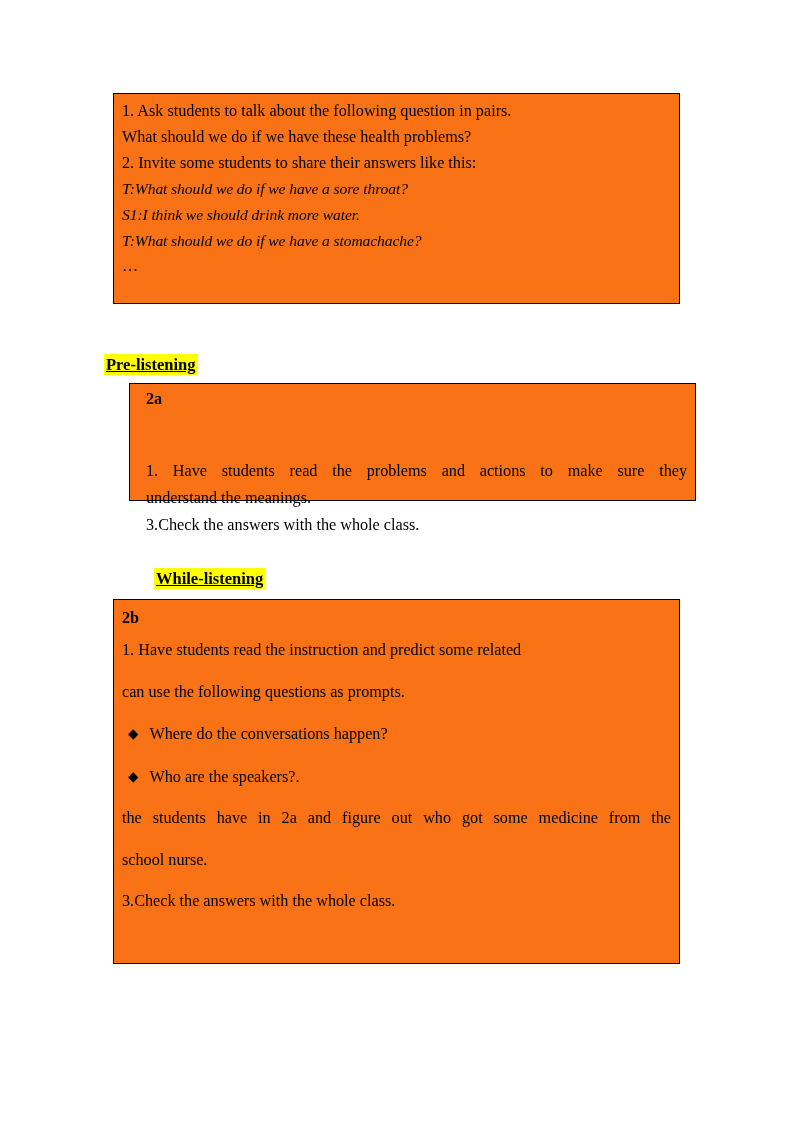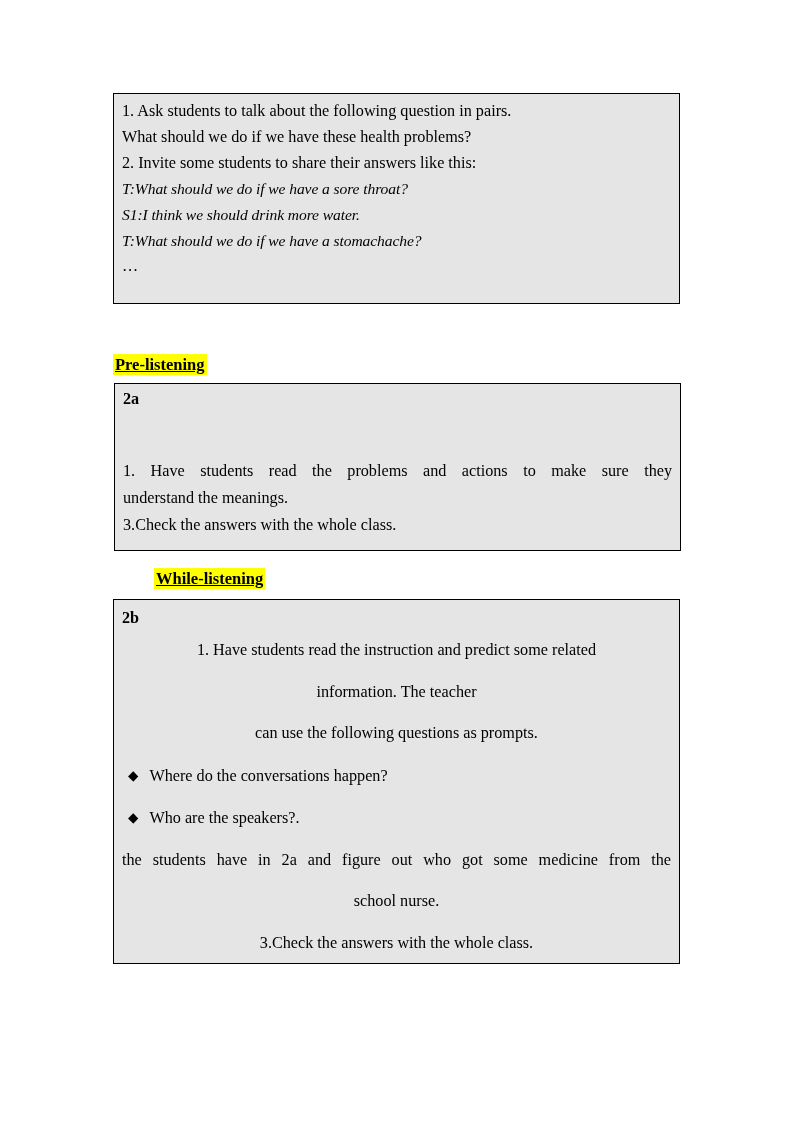--- a/index.html
+++ b/index.html
@@ -22,21 +22,21 @@
     top: 0;
     width: 794px;
     height: 1123px;
   }
 
   
   .tbox {
     position: absolute;
     border: 1.3px solid #000000;
     box-sizing: border-box;
-    background: #e5e5e5;
+    background: #f97316;
   }
 
   .tbox .inner {
     padding: 4px 7px 4px 7px;
   }
 
   
   #box-warmup {
     left: 113px;
     top: 93px;
@@ -65,29 +65,30 @@
     font-weight: bold;
     font-size: 16.5px;
     line-height: 19px;
     white-space: nowrap;
   }
   .hl-heading .mark {
     background: #ffff00;
     text-decoration: underline;
     padding: 1px 2px 1px 2px;
   }
-  #head-pre   { left: 113px; top: 355px; }
+  #head-pre   { left: 104px; top: 355px; }
   #head-while { left: 119px; top: 569px; margin-left: 35px; }
 
   
   #box-2a {
-    left: 114px;
+    left: 129px;
     top: 383px;
     width: 567px;
-    height: 168px;
+    height: 118px;
+    padding-left: 8px;
   }
   #box-2a .inner { padding: 4px 8px 3px 8px; }
   #box-2a .label {
     font-weight: bold;
     font-size: 16.2px;
     line-height: 22px;
   }
   #box-2a .ln {
     font-size: 16.2px;
     line-height: 27px;
@@ -110,21 +111,20 @@
   #box-2b .inner { padding: 6px 8px 4px 8px; }
   #box-2b .label {
     font-weight: bold;
     font-size: 16.2px;
     line-height: 24px;
   }
   #box-2b .ln {
     font-size: 16.2px;
     line-height: 41.5px;
     white-space: nowrap;
-    text-align: center;
   }
   #box-2b .ln.wide {
     white-space: normal;
     text-align: justify;
     text-align-last: justify;
   }
   #box-2b .bullet-row {
     font-size: 16.2px;
     line-height: 41.5px;
     white-space: nowrap;
@@ -168,21 +168,20 @@
 
   <div class="hl-heading" id="head-while">
     <span class="mark">While-listening</span>
   </div>
 
   <div class="tbox" id="box-2b">
     <div class="inner">
       <div class="label">2b</div>
 
       <div class="ln">1. Have students read the instruction and predict some related</div>
-      <div class="ln">information.  The teacher</div>
       <div class="ln">can use the following questions as prompts.</div>
 
       <div class="bullet-row">
         <span class="dia">◆</span><span>Where do the conversations happen?</span>
       </div>
       <div class="bullet-row">
         <span class="dia">◆</span><span>Who are the speakers?.</span>
       </div>
 
       <div class="ln wide">the students have in 2a and figure out who got some medicine from the</div>

